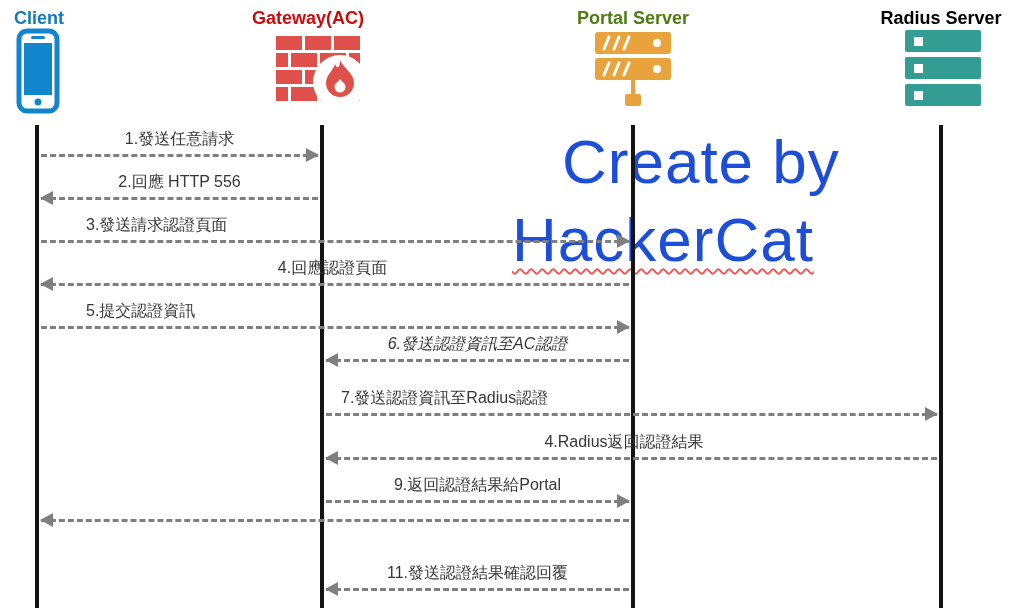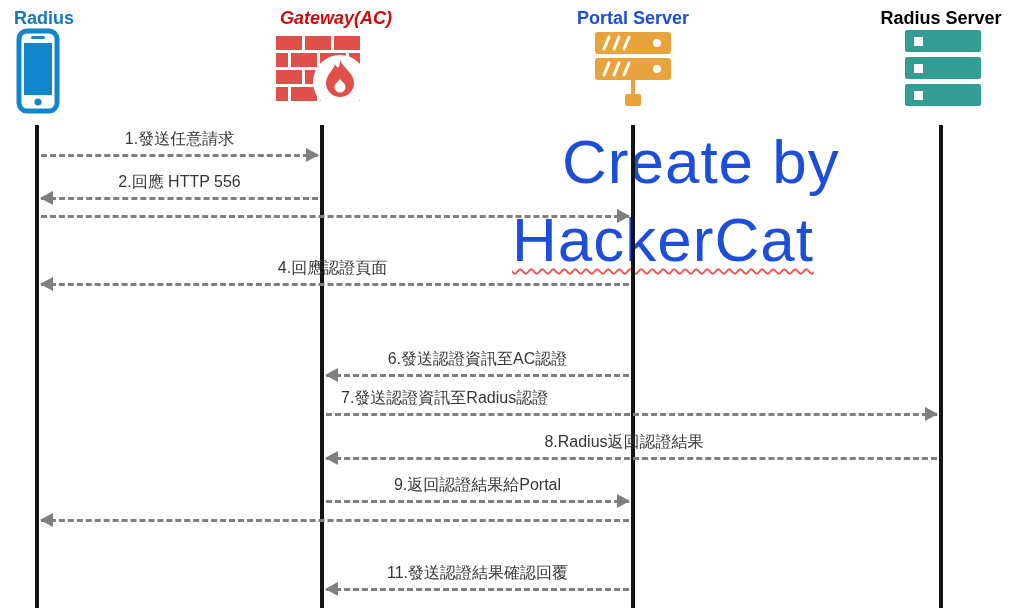--- a/index.html
+++ b/index.html
@@ -40,23 +40,23 @@
   }
 </style>
 </head>
 <body>
 
 <div id="stage">
 
   <div class="watermark" style="left:562px;top:126px;">Create by</div>
   <div class="watermark l2" style="left:512px;top:204px;">HackerCat</div>
 
-  <div class="actor-label" style="left:14px;color:#1478bf;">Radius</div>
-  <div class="actor-label" style="left:252px;width:140px;text-align:right;color:#cc0a0a;font-style:italic;">Gateway(AC)</div>
-  <div class="actor-label" style="left:563px;width:140px;text-align:center;color:#1d4ed8;">Portal Server</div>
+  <div class="actor-label" style="left:14px;color:#1478bf;">Client</div>
+  <div class="actor-label" style="left:252px;width:140px;text-align:left;color:#cc0a0a;">Gateway(AC)</div>
+  <div class="actor-label" style="left:563px;width:140px;text-align:center;color:#4d7c0f;">Portal Server</div>
   <div class="actor-label" style="left:871px;width:140px;text-align:center;color:#000000;">Radius Server</div>
 
   <div class="actor-icon" style="left:16px;top:28px;">
     <svg width="44" height="86" viewBox="0 0 44 86">
       <rect x="3" y="3" width="38" height="80" rx="8" fill="none" stroke="#1285cd" stroke-width="5"></rect>
       <rect x="8" y="15" width="28" height="52" fill="#1285cd"></rect>
       <rect x="15" y="8" width="14" height="3" rx="1.5" fill="#1285cd"></rect>
       <circle cx="22" cy="74" r="3.5" fill="#1285cd"></circle>
     </svg>
   </div>
@@ -132,41 +132,46 @@
     <div class="lbl c">1.發送任意請求</div>
     <div class="line ltr"></div>
   </div>
 
   <div class="msg" style="left:41px;top:172px;width:277px;">
     <div class="lbl c">2.回應 HTTP 556</div>
     <div class="line rtl"></div>
   </div>
 
   <div class="msg" style="left:41px;top:215px;width:588px;">
+    <div class="lbl l" style="padding-left:45px;">3.發送請求認證頁面</div>
     <div class="line ltr"></div>
   </div>
 
   <div class="msg" style="left:41px;top:258px;width:588px;">
     <div class="lbl r" style="padding-right:5px;">4.回應認證頁面</div>
     <div class="line rtl"></div>
   </div>
 
+  <div class="msg" style="left:41px;top:301px;width:588px;">
+    <div class="lbl l" style="padding-left:45px;">5.提交認證資訊</div>
+    <div class="line ltr"></div>
+  </div>
 
-  <div class="msg" style="left:326px;top:349px;width:303px;">
+  <div class="msg" style="left:326px;top:334px;width:303px;font-style:italic;">
     <div class="lbl c">6.發送認證資訊至AC認證</div>
     <div class="line rtl"></div>
   </div>
 
   <div class="msg" style="left:326px;top:388px;width:611px;">
     <div class="lbl l" style="padding-left:15px;">7.發送認證資訊至Radius認證</div>
     <div class="line ltr"></div>
   </div>
 
   <div class="msg" style="left:326px;top:432px;width:611px;">
-    <div class="lbl r" style="padding-right:15px;">8.Radius返回認證結果</div>
+    <div class="lbl r" style="padding-right:15px;">4.Radius返回認證結果</div>
     <div class="line rtl"></div>
   </div>
 
   <div class="msg" style="left:326px;top:475px;width:303px;">
     <div class="lbl c">9.返回認證結果給Portal</div>
     <div class="line ltr"></div>
   </div>
 
   <div class="msg" style="left:41px;top:519px;width:588px;">
     <div class="line rtl"></div>

